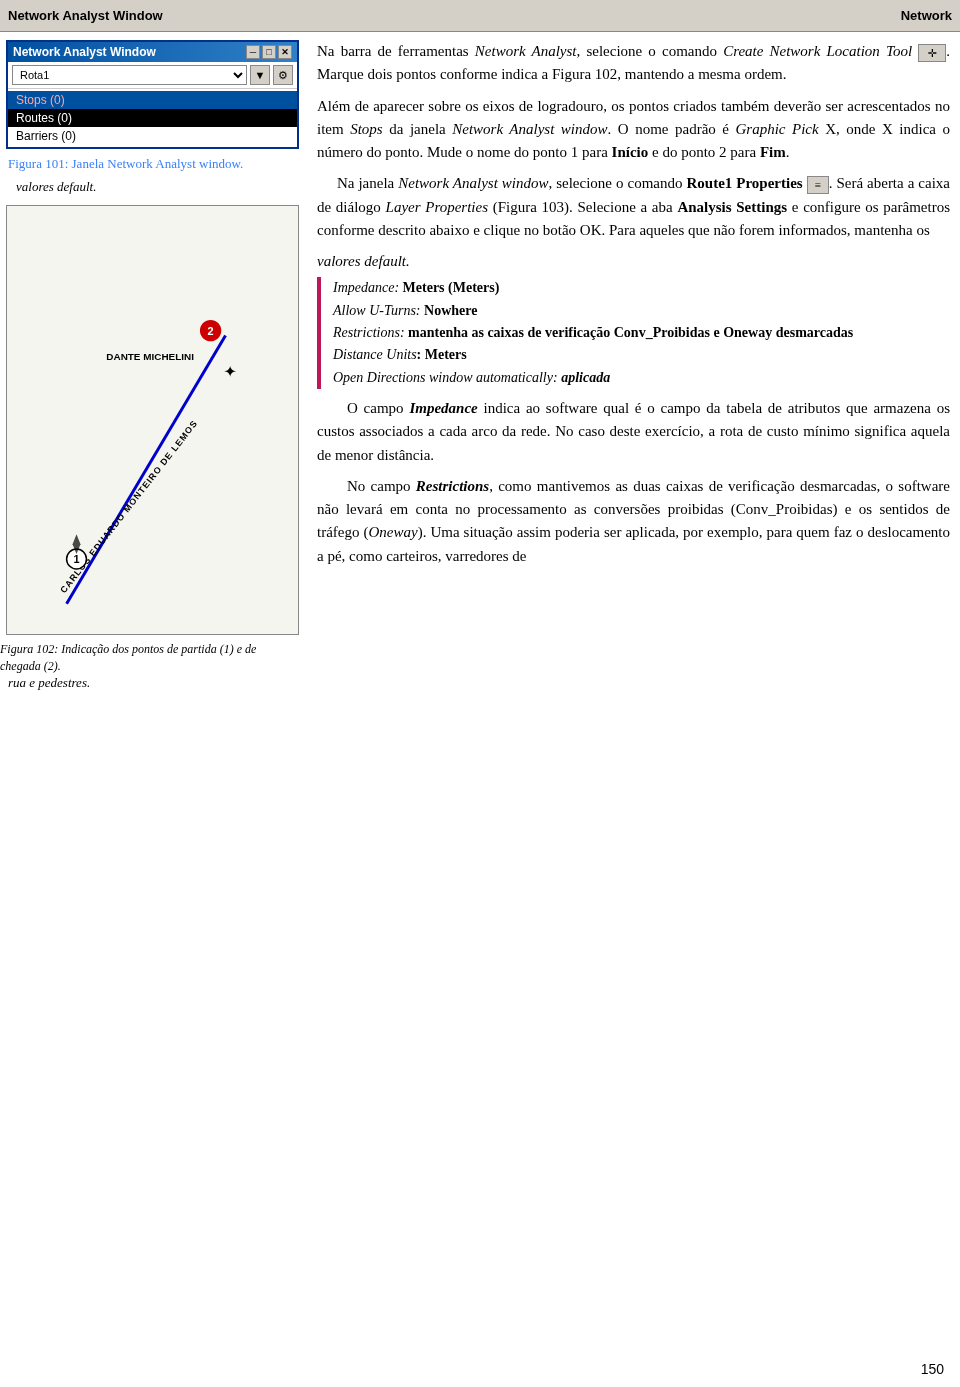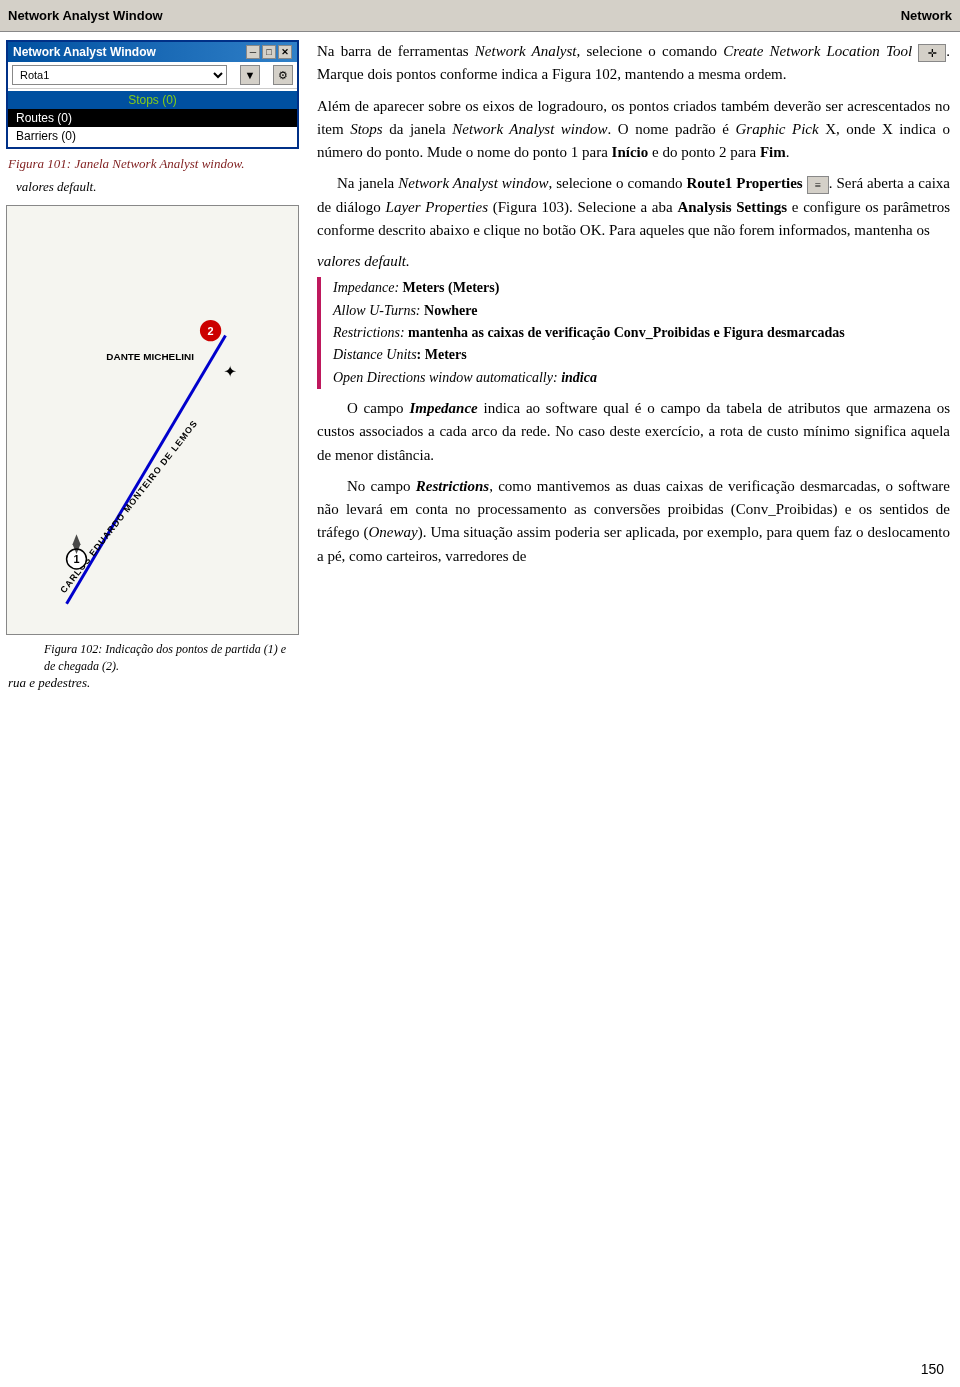--- a/index.html
+++ b/index.html
@@ -80,21 +80,21 @@
       align-items: center;
       justify-content: center;
       font-size: 9px;
       color: #000;
       cursor: pointer;
     }
     .naw-dropdown-row {
       display: flex;
       align-items: flex-start;
       padding: 3px 4px;
-      gap: 13px;
+      gap: 3px;
       border-bottom: 1px solid #ccc;
     }
     .naw-dropdown {
       flex: 1;
       height: 20px;
       background: #fff;
       border: 1px solid #888;
       font-size: 11px;
       padding: 1px 3px;
     }
@@ -114,37 +114,35 @@
       padding: 2px 0;
     }
     .naw-list-item {
       padding: 2px 8px;
       font-size: 12px;
       cursor: pointer;
       white-space: nowrap;
     }
     .naw-list-item.selected {
       background: #0050a0;
-      color: #84cc16;
-      text-align: center;
+      color: #fca5a5;
     }
     .naw-list-item.selected2 {
       background: #000000;
       color: #fff;
     }
 
     
     .fig-caption-area {
       padding: 6px 8px 0 8px;
     }
     .fig-caption {
       font-size: 13px;
-      font-style: italic;
       line-height: 1.4;
-      color: #7f1d1d;
+      color: #3b82f6;
     }
     .fig-values {
       font-size: 13px;
       font-style: italic;
       margin-top: 6px;
       padding-left: 8px;
     }
 
     
     .map-area {
@@ -155,21 +153,20 @@
       position: relative;
       overflow: hidden;
     }
 
     .fig102-caption {
       padding: 6px 8px 0 0;
       font-size: 12px;
       font-style: italic;
       line-height: 1.4;
       color: #000;
-      margin-left: 44px;
     }
 
     
     .right-col {
       flex: 1;
       padding: 8px 10px 8px 12px;
       font-size: 15px;
       line-height: 1.55;
       text-align: justify;
     }
@@ -338,27 +335,27 @@
     <p style="font-style:italic; text-indent:0; margin-bottom:4px;">valores <em>default</em>.</p>
 
     <ul class="param-list">
       <li>
         <em>Impedance</em>: <strong>Meters (Meters)</strong>
       </li>
       <li>
         <em>Allow U-Turns</em>: <strong>Nowhere</strong>
       </li>
       <li>
-        <em>Restrictions</em>: <strong>mantenha as caixas de verificação Conv_Proibidas e Figura desmarcadas</strong>
+        <em>Restrictions</em>: <strong>mantenha as caixas de verificação Conv_Proibidas e Oneway desmarcadas</strong>
       </li>
       <li>
         <em>Distance Units<strong>: Meters</strong></em>
       </li>
       <li>
-        <em>Open Directions window automatically</em>: <strong><em>indica</em></strong>
+        <em>Open Directions window automatically</em>: <strong><em>aplicada</em></strong>
       </li>
     </ul>
 
     <p class="indent">
       O campo <em><strong>Impedance</strong></em> indica ao software qual
       é o campo da tabela de atributos que armazena os
       custos associados a cada arco da rede. No caso
       deste exercício, a rota de custo mínimo significa
       aquela de menor distância.
     </p>

